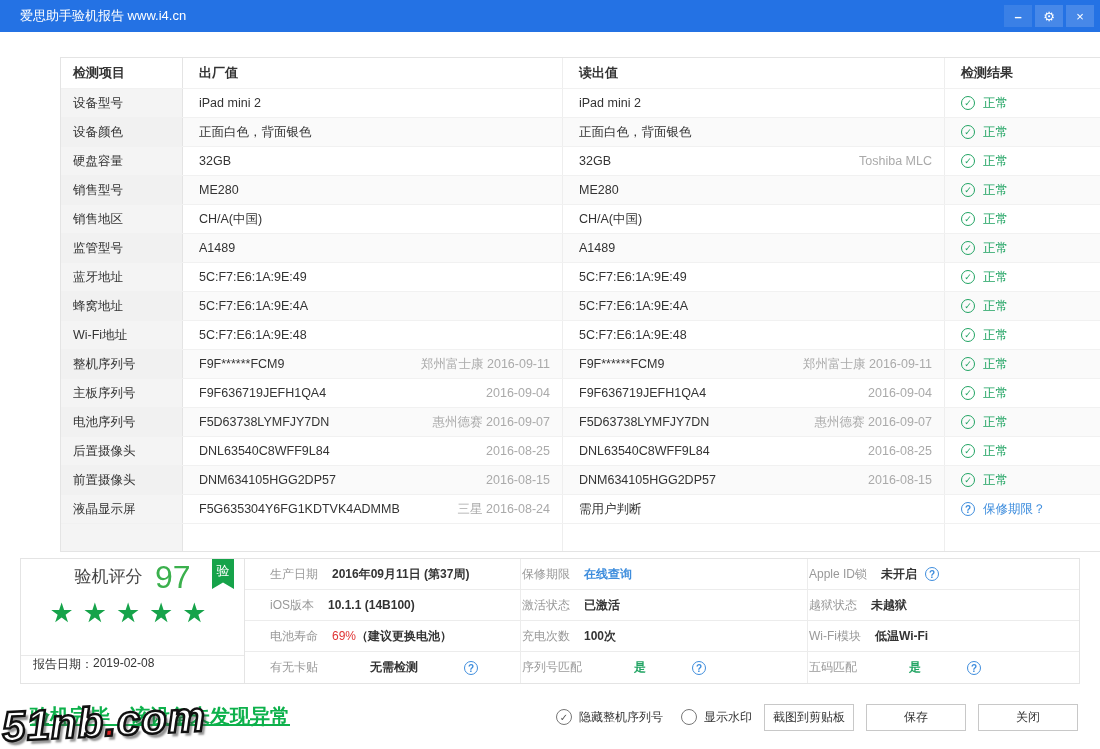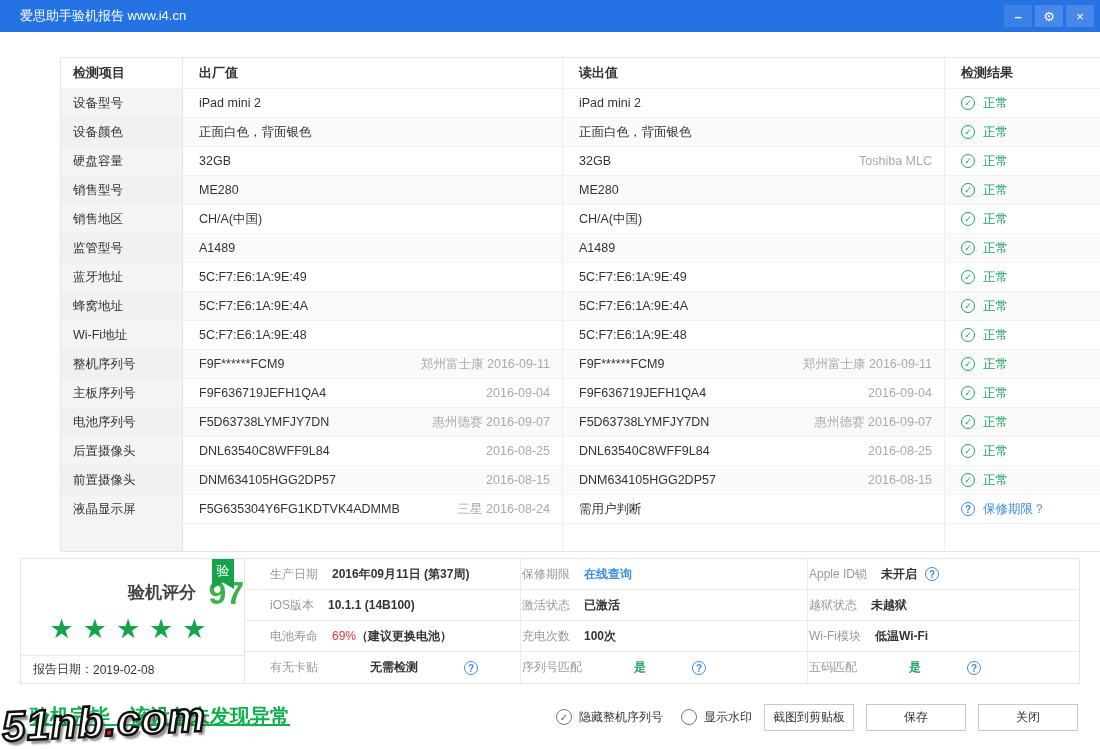--- a/index.html
+++ b/index.html
@@ -35,26 +35,26 @@
     text-align:center; font-size:9px; line-height:13px; margin-right:8px; flex:none; }
   .ok-icon { border:1px solid #21a463; color:#21a463; }
   .q-icon { border:1px solid #3e8ddd; color:#3e8ddd; font-weight:bold; font-size:10px; }
   .res-ok { color:#21a463; }
   .res-help { color:#3e8ddd; cursor:pointer; }
 
   
   .panel { position:absolute; left:20px; top:558px; width:1060px; height:126px;
     border:1px solid #e4e4e4; display:flex; background:#fff; }
   .scorebox { width:224px; border-right:1px solid #e4e4e4; position:relative; }
-  .score-line { text-align:right; margin-top:16px;font-weight:bold; }
+  .score-line { text-align:center; margin-top:0; }
   .score-title { font-size:17px; color:#444; vertical-align:6px; }
   .score-num { font-size:32px; color:#3bb04d; margin-left:8px; }
   .stars { text-align:center; color:#16a34a; font-size:27px; letter-spacing:9px; margin-top:2px; line-height:30px; }
   .report-row { position:absolute; left:0; bottom:0; width:100%; height:28px;
-    border-top:1px solid #e9e9e9; display:flex; align-items:center; padding-left:12px;
+    border-top:1px solid #e9e9e9; display:flex; padding-left:12px;
     font-size:12px; color:#333; }
   .ribbon { position:absolute; top:0; right:10px; width:22px; height:30px; background:#16a34a;
     color:#fff; font-size:13px; text-align:center; line-height:24px;
     clip-path:polygon(0 0,100% 0,100% 100%,50% 78%,0 100%); }
 
   .infogrid { flex:1; display:grid; grid-template-columns:275px 287px 1fr;
     grid-template-rows:repeat(4,1fr); grid-auto-flow:column; }
   .cell { display:flex; align-items:center; border-bottom:1px solid #ececec; font-size:12px; padding-left:25px; }
   .cell.col2, .cell.col3 { border-left:1px solid #ececec; padding-left:1px; }
   .cell.lastrow { border-bottom:none;gap:38px; }

